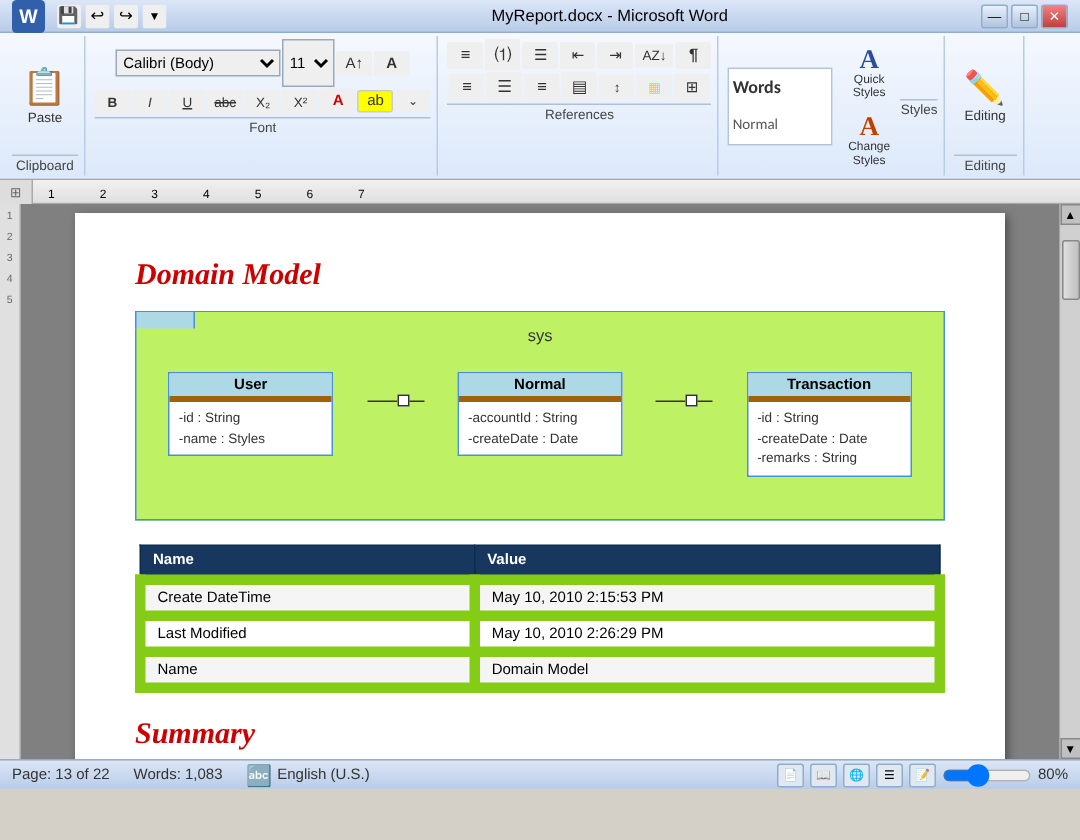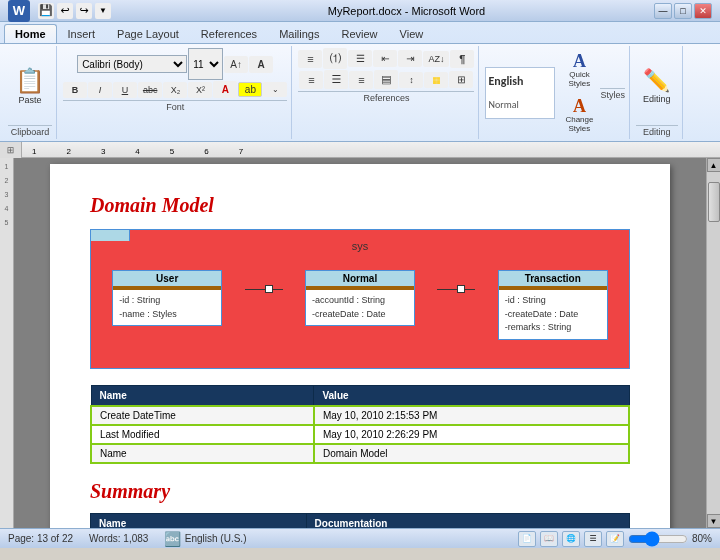--- a/index.html
+++ b/index.html
@@ -43,31 +43,31 @@
     .status-bar { height: 20px; background: linear-gradient(to bottom, #dce6f7, #b8cce8); border-top: 1px solid #8eaed0; display: flex; align-items: center; padding: 0 8px; gap: 16px; }
     .status-item { font-size: 10px; color: #333; }
     .status-right { margin-left: auto; display: flex; align-items: center; gap: 4px; }
     .view-btn { width: 18px; height: 16px; background: #e0e8f0; border: 1px solid #8eaed0; border-radius: 2px; cursor: pointer; font-size: 8px; display: flex; align-items: center; justify-content: center; }
 
     
     .domain-title { font-family: 'Times New Roman', serif; font-size: 20px; font-weight: bold; color: #cc0000; margin-bottom: 10px; font-style: italic; }
     .summary-title { font-family: 'Times New Roman', serif; font-size: 20px; font-weight: bold; color: #cc0000; margin-bottom: 10px; font-style: italic; }
 
     
-    .uml-container { background: #ef4444; border: 1px solid #4a90d9; padding: 10px; margin-bottom: 16px; position: relative; min-height: 140px; }
+    .uml-container { background: #bef264; border: 1px solid #4a90d9; padding: 10px; margin-bottom: 16px; position: relative; min-height: 140px; }
     .uml-header { text-align: center; font-size: 11px; color: #333; margin-bottom: 8px; }
     .uml-classes { display: flex; gap: 20px; justify-content: space-around; align-items: flex-start; padding: 10px; }
     .uml-class { background: white; border: 1px solid #4a90d9; min-width: 110px; }
     .uml-class-header { background: #add8e6; border-bottom: 4px solid #a16207; padding: 2px 4px; text-align: center; font-size: 10px; font-weight: bold; }
     .uml-class-body { padding: 4px 6px; font-size: 9px; color: #333; line-height: 1.5; }
 
     
     .data-table { width: 100%; border-collapse: collapse; margin-bottom: 16px; font-size: 10px; }
     .data-table th { background: #17375e; color: white; padding: 4px 8px; text-align: left; font-size: 10px; }
-    .data-table td { padding: 3px 8px; border: 2px solid #84cc16; }
+    .data-table td { padding: 3px 8px; border: 7px solid #84cc16; }
     .data-table tr:nth-child(odd) td { background: #f5f5f5; }
     .data-table tr:nth-child(even) td { background: white; }
     .data-table thead tr th { border: 1px solid #0d2b4a; }
 
     
     .summary-table { width: 100%; border-collapse: collapse; font-size: 10px; }
     .summary-table th { background: #17375e; color: white; padding: 4px 8px; text-align: left; font-size: 10px; border: 1px solid #0d2b4a; }
     .style-btn-large { display: flex; flex-direction: column; align-items: center; justify-content: center; padding: 3px 6px; cursor: pointer; border: 1px solid transparent; border-radius: 2px; font-size: 9px; color: #333; text-align: center; }
     .style-icon { font-size: 22px; font-family: 'Times New Roman', serif; font-weight: bold; color: #2b4da0; line-height: 1; }
   </style>
@@ -88,29 +88,20 @@
   </div>
   <span class="title-bar-text">MyReport.docx - Microsoft Word</span>
   <div class="title-bar-controls">
     <button class="title-btn">—</button>
     <button class="title-btn">□</button>
     <button class="title-btn" style="background:linear-gradient(to bottom,#f08080,#c04040);color:white;">✕</button>
   </div>
 </div>
 
 <div class="ribbon">
-  <div class="ribbon-tabs">
-    <div class="ribbon-tab active">Home</div>
-    <div class="ribbon-tab">Insert</div>
-    <div class="ribbon-tab">Page Layout</div>
-    <div class="ribbon-tab">References</div>
-    <div class="ribbon-tab">Mailings</div>
-    <div class="ribbon-tab">Review</div>
-    <div class="ribbon-tab">View</div>
-  </div>
 
   <div class="ribbon-content">
 
     <div class="ribbon-group">
       <div class="ribbon-btn-large" style="flex:1;justify-content:center;">
         <div style="font-size:24px;">📋</div>
         <span>Paste</span>
       </div>
       <div class="ribbon-group-label">Clipboard</div>
     </div>
@@ -158,21 +149,21 @@
         <button class="ribbon-btn" style="font-size:9px;">↕</button>
         <button class="ribbon-btn" style="font-size:9px;color:#ffcc00;">▦</button>
         <button class="ribbon-btn" style="font-size:10px;">⊞</button>
       </div>
       <div class="ribbon-group-label">References</div>
     </div>
 
     <div class="ribbon-group" style="min-width:120px;flex-direction:row;">
       <div style="display:flex;flex-direction:row;align-items:center;gap:3px;">
         <div style="border:1px solid #b0c4de;background:white;width:70px;height:52px;display:flex;flex-direction:column;justify-content:space-around;padding:2px;">
-          <div style="font-size:12px;font-weight:bold;color:#333;font-family:Calibri;">English</div>
+          <div style="font-size:12px;font-weight:bold;color:#333;font-family:Calibri;">Words</div>
           <div style="font-size:10px;color:#555;font-family:Calibri;">Normal</div>
         </div>
         <div style="display:flex;flex-direction:column;gap:1px;">
           <div class="style-btn-large" style="align-items:center;">
             <span class="style-icon" style="font-size:18px;">A</span>
             <span style="font-size:8px;">Quick<br>Styles</span>
           </div>
           <div class="style-btn-large" style="align-items:center;">
             <span class="style-icon" style="font-size:18px;color:#c04000;">A</span>
             <span style="font-size:8px;">Change<br>Styles</span>

